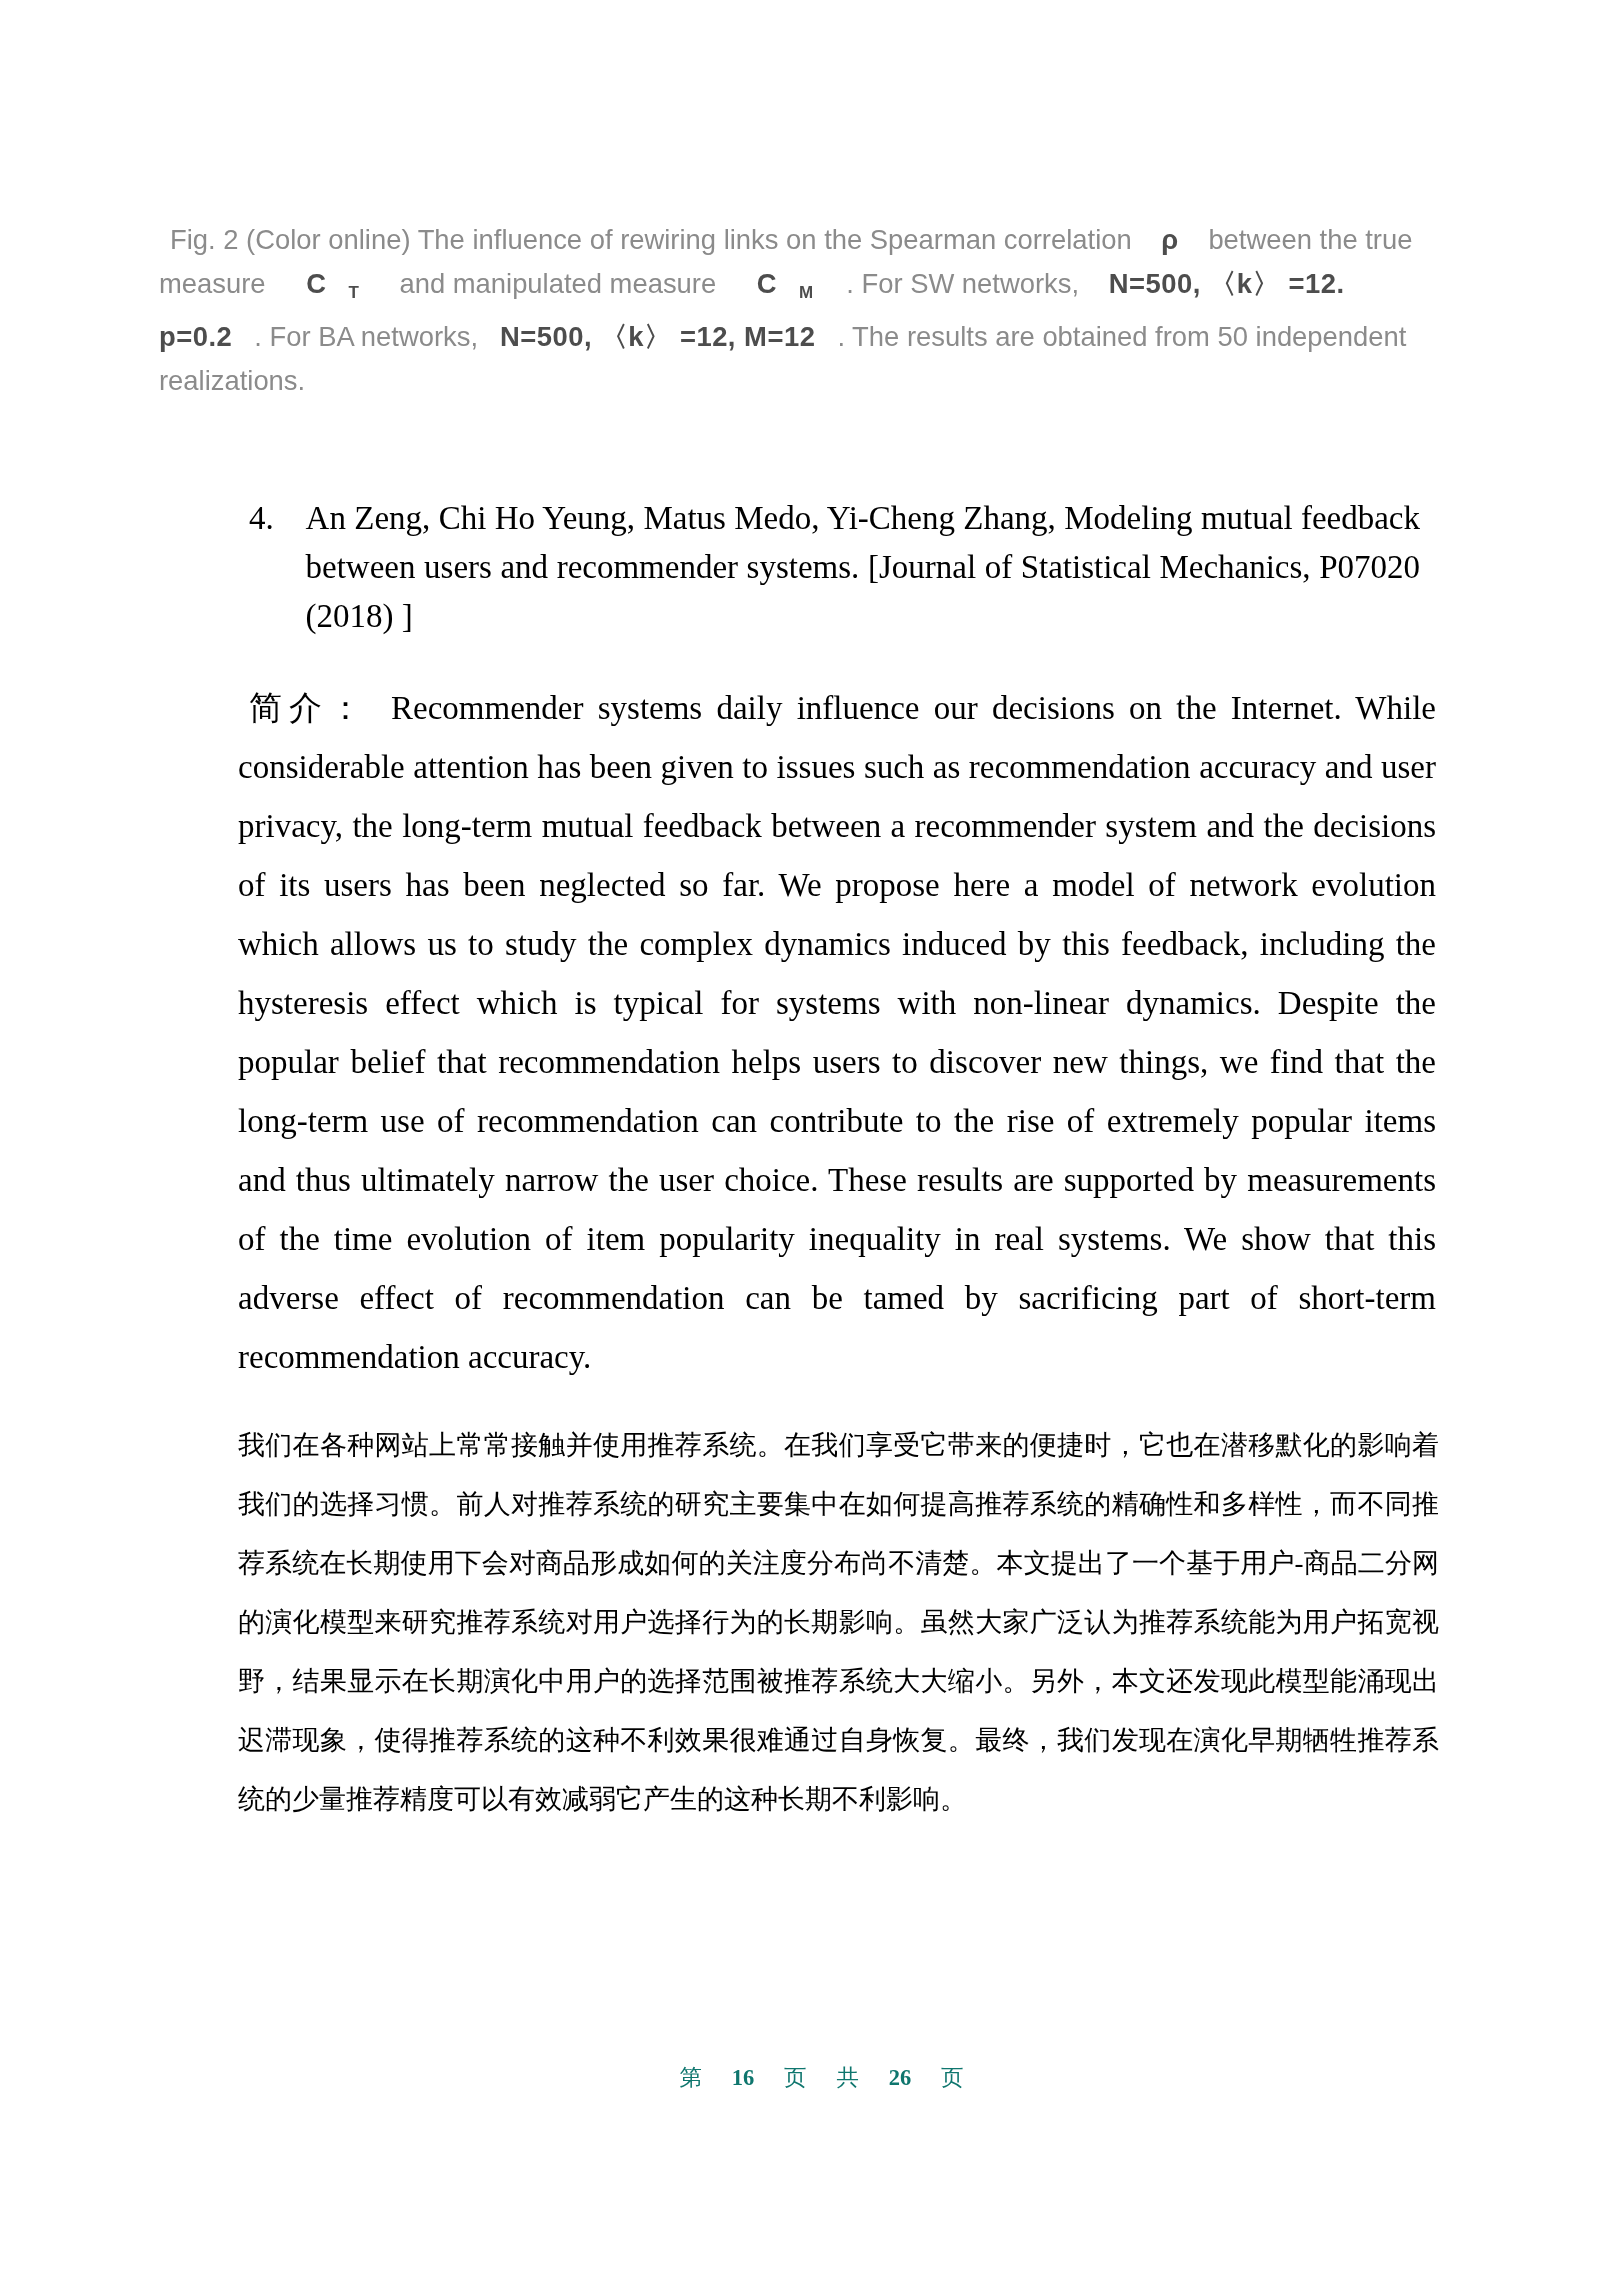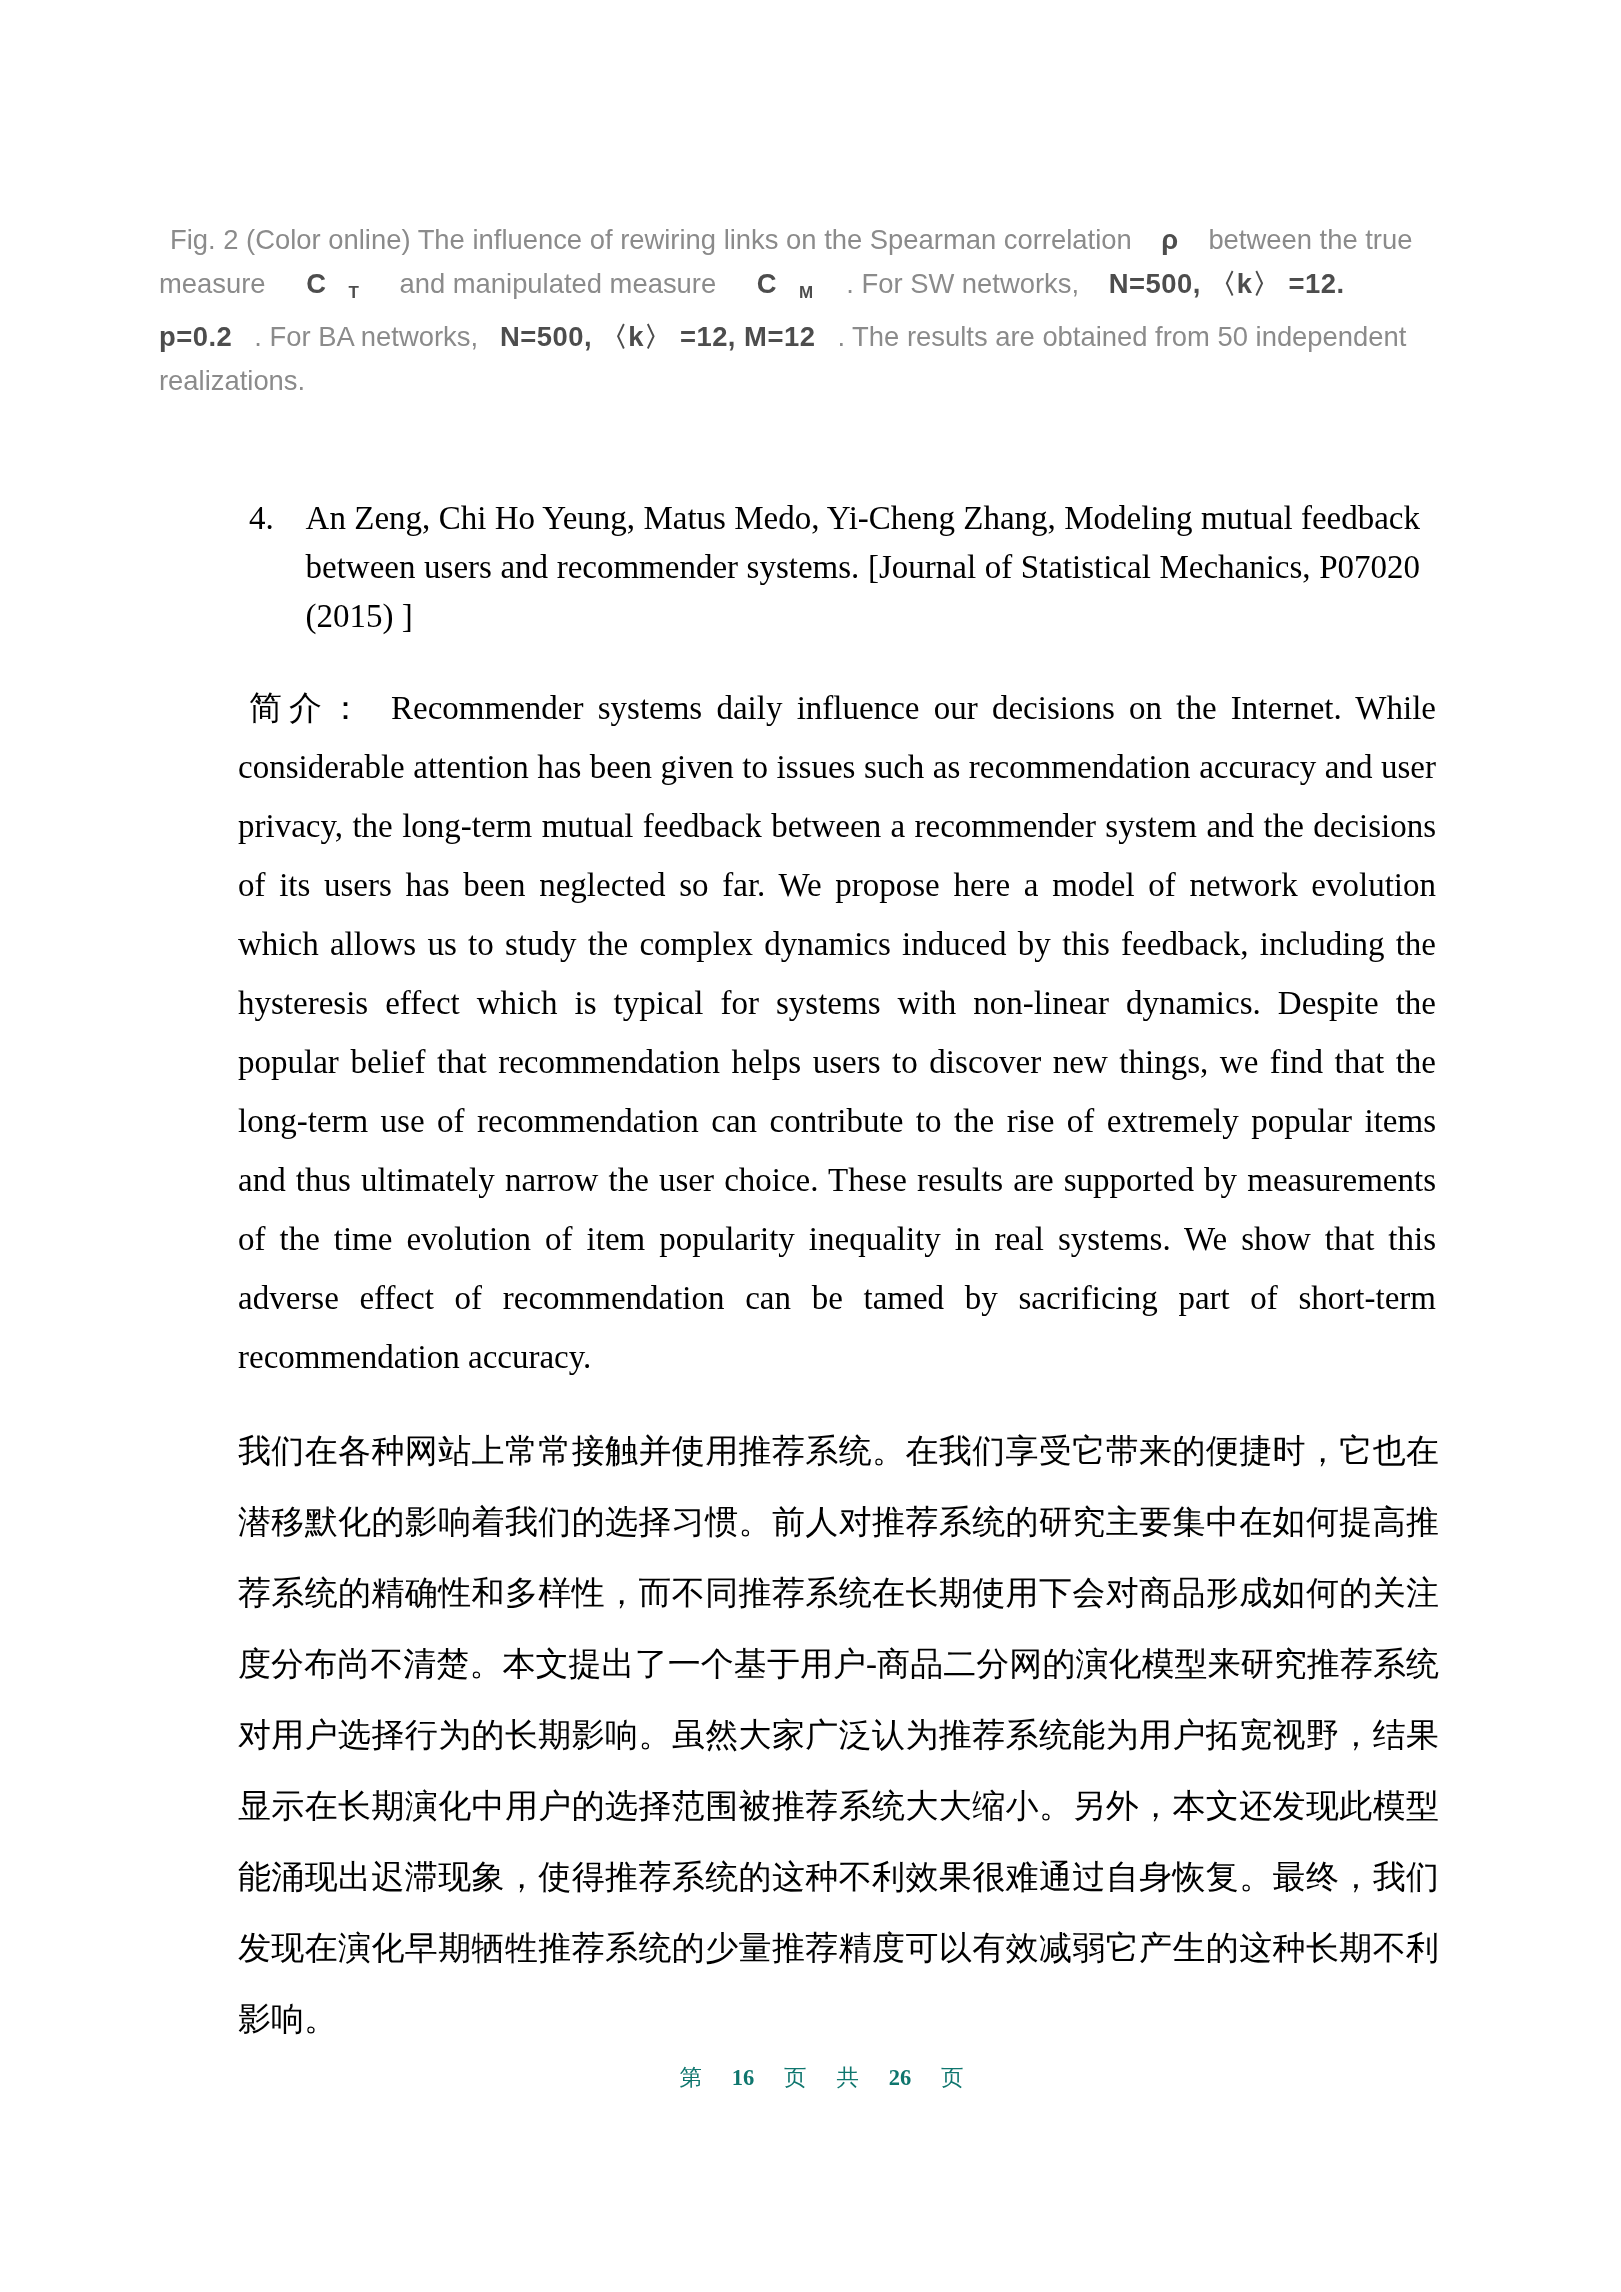--- a/index.html
+++ b/index.html
@@ -73,22 +73,22 @@
     text-align: justify;
   }
   .zh-label { letter-spacing: 1px; }
 
   
   .chinese {
     position: absolute;
     left: 216px;
     top: 1394px;
     width: 1223px;
-    font-size: 33px;
-    line-height: 71px;
+    font-size: 27px;
+    line-height: 59px;
     text-align: justify;
     text-justify: inter-ideograph;
   }
 
   
   .footer {
     position: absolute;
     left: 0;
     top: 2041px;
     width: 100%;
@@ -102,21 +102,21 @@
 </style>
 </head>
 <body>
 
 <div class="page">
 
   <div class="caption"><span>Fig. 2 (Color online) The influence of rewiring links on the Spearman correlation </span><span class="cap-math">ρ</span><span> between the true measure </span><span class="cap-math"><span>C</span><span class="cap-sub">T</span></span><span> and manipulated measure </span><span class="cap-math"><span>C</span><span class="cap-sub">M</span></span><span>. For SW networks, </span><span class="cap-math">N=500, 〈k〉 =12. p=0.2</span><span>. For BA networks,</span><span class="cap-math">N=500, 〈k〉 =12, M=12</span><span>. The results are obtained from 50 independent realizations.</span></div>
 
   <div class="reference">
     <span class="ref-num">4.</span>
-    <div class="ref-text">An Zeng, Chi Ho Yeung, Matus Medo, Yi-Cheng Zhang, Modeling mutual feedback between users and recommender systems. [Journal of Statistical Mechanics, P07020 (2015) ]</div>
+    <div class="ref-text">An Zeng, Chi Ho Yeung, Matus Medo, Yi-Cheng Zhang, Modeling mutual feedback between users and recommender systems. [Journal of Statistical Mechanics, P07020 (2018) ]</div>
   </div>
 
   <div class="abstract"><span class="zh-label">简介：</span><span>Recommender systems daily influence our decisions on the Internet. While considerable attention has been given to issues such as recommendation accuracy and user privacy, the long-term mutual feedback between a recommender system and the decisions of its users has been neglected so far. We propose here a model of network evolution which allows us to study the complex dynamics induced by this feedback, including the hysteresis effect which is typical for systems with non-linear dynamics. Despite the popular belief that recommendation helps users to discover new things, we find that the long-term use of recommendation can contribute to the rise of extremely popular items and thus ultimately narrow the user choice. These results are supported by measurements of the time evolution of item popularity inequality in real systems. We show that this adverse effect of recommendation can be tamed by sacrificing part of short-term recommendation accuracy.</span></div>
 
   <div class="chinese">我们在各种网站上常常接触并使用推荐系统。在我们享受它带来的便捷时，它也在潜移默化的影响着我们的选择习惯。前人对推荐系统的研究主要集中在如何提高推荐系统的精确性和多样性，而不同推荐系统在长期使用下会对商品形成如何的关注度分布尚不清楚。本文提出了一个基于用户-商品二分网的演化模型来研究推荐系统对用户选择行为的长期影响。虽然大家广泛认为推荐系统能为用户拓宽视野，结果显示在长期演化中用户的选择范围被推荐系统大大缩小。另外，本文还发现此模型能涌现出迟滞现象，使得推荐系统的这种不利效果很难通过自身恢复。最终，我们发现在演化早期牺牲推荐系统的少量推荐精度可以有效减弱它产生的这种长期不利影响。</div>
 
   <div class="footer"><span>第</span><span class="pg-num">16</span><span>页</span><span>共</span><span class="pg-num">26</span><span>页</span></div>
 
 </div>
 

